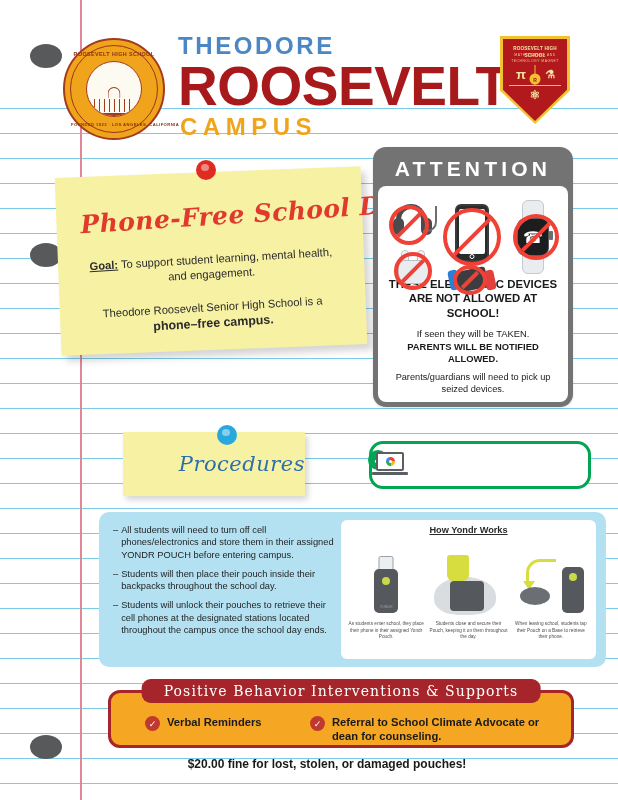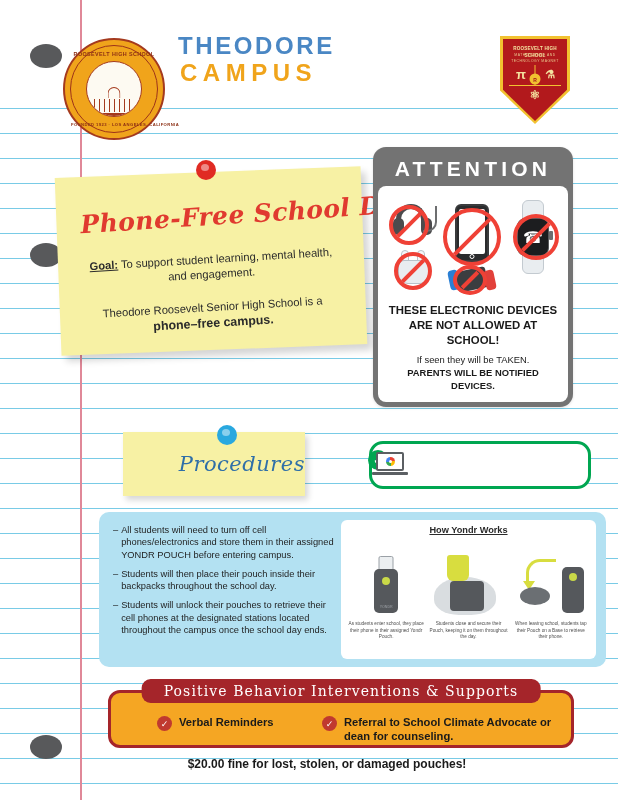--- a/index.html
+++ b/index.html
@@ -676,21 +676,20 @@
 
   
   .pbis {
     position: absolute;
     left: 108px; top: 690px;
     width: 466px; height: 58px;
     background: #f5a623;
     border: 3px solid #a5252a;
     border-radius: 12px;
     z-index: 20;
-    padding-left: 12px;
   }
   .pbis-head {
     position: absolute;
     left: 50%; top: -14px;
     transform: translateX(-50%);
     background: #a5252a;
     color: #ffffff;
     border-radius: 9px;
     padding: 4px 22px;
     font-family: "DejaVu Serif", serif;
@@ -762,20 +761,21 @@
             <div class="cols"></div>
             <div class="base"></div>
           </div>
         </div>
         <div class="seal-text-bot">FOUNDED 1923 · LOS ANGELES, CALIFORNIA</div>
       </div>
     </div>
 
     <div class="title-block">
       <div class="t-theodore">THEODORE</div>
+      <div class="t-roosevelt">ROOSEVELT</div>
       <div class="t-campus">CAMPUS</div>
     </div>
 
     <div class="crest">
       <div class="crest-shape">
         <div class="crest-inner">
           <div class="crest-title">ROOSEVELT HIGH SCHOOL</div>
           <div class="crest-sub">MATH SCIENCE AND TECHNOLOGY MAGNET</div>
           <div class="crest-div-v"></div>
           <div class="crest-div-h"></div>
@@ -849,23 +849,27 @@
     </div>
 
     <div class="att-t1">
       <span>THESE ELECTRONIC DEVICES</span><br>
       <span>ARE NOT ALLOWED AT SCHOOL!</span>
     </div>
 
     <div class="att-t2">
       <span>If seen they will be TAKEN.</span><br>
       <span class="bold">PARENTS WILL BE NOTIFIED</span><br>
-      <span class="bold">DEVICES.</span>
-    </div>
-
+      <span class="bold">ALLOWED.</span>
+    </div>
+
+    <div class="att-t3">
+      <span>Parents/guardians will need to pick up</span><br>
+      <span>seized devices.</span>
+    </div>
 
   </div>
 </div>
 
 <div class="sticky-proc">
   <div class="proc-title">Procedures</div>
 </div>
 <div class="pin pin-blue"></div>
 
 <div class="chrome-banner">

